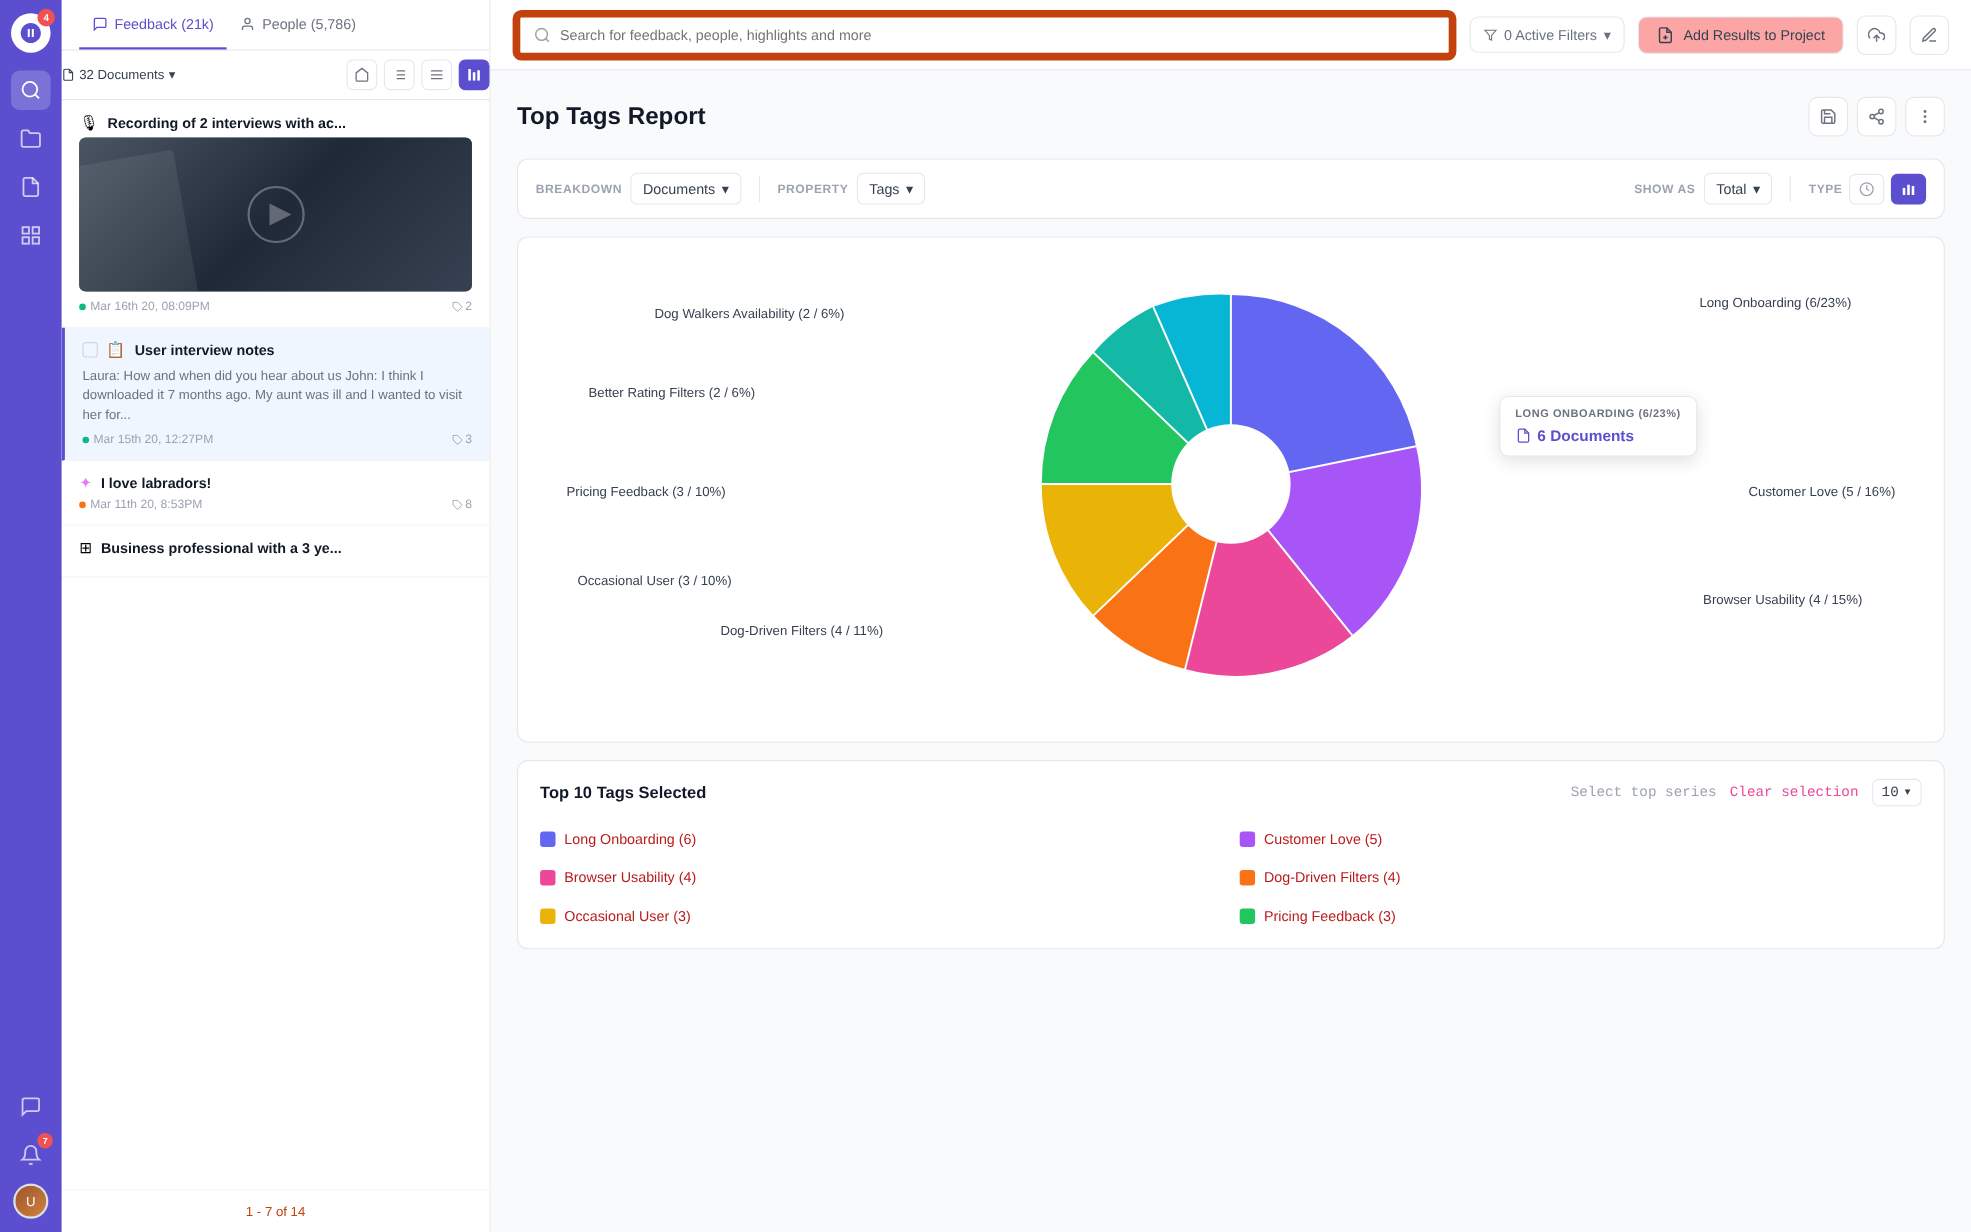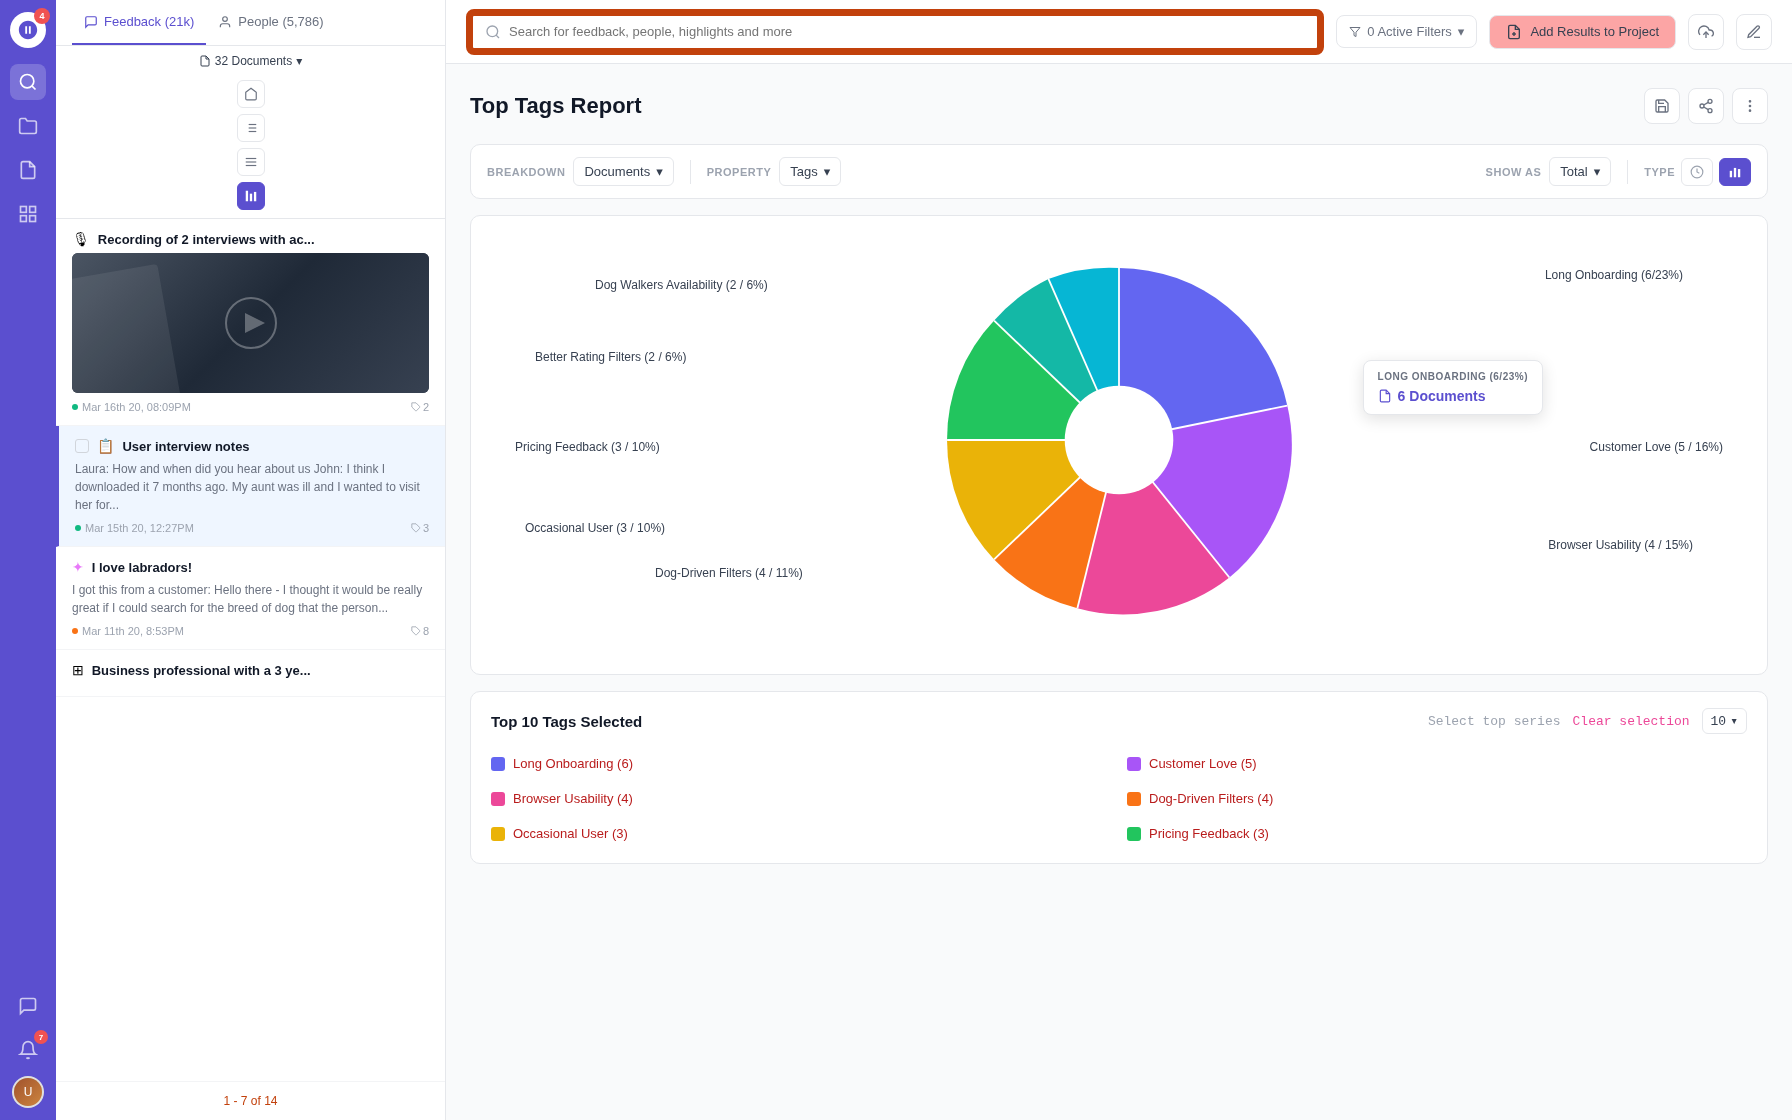--- a/index.html
+++ b/index.html
@@ -87,24 +87,23 @@
       font-size: 13px;
       font-weight: 500;
       color: #6b7280;
       cursor: pointer;
       border-bottom: 2px solid transparent;
       display: flex; align-items: center; gap: 6px;
     }
     .panel-tab.active { color: #5b4fcf; border-bottom-color: #5b4fcf; }
     .panel-toolbar {
       display: flex; align-items: center;
-      padding: 8px 12px;
+      padding: 8px 0;
       gap: 6px;
       border-bottom: 1px solid #e5e7eb;
-      flex-direction: column;
     }
     .toolbar-docs {
       font-size: 12px; color: #374151;
       display: flex; align-items: center; gap: 4px;
       cursor: pointer;
     }
     .toolbar-btn {
       width: 28px; height: 28px;
       border: 1px solid #e5e7eb; border-radius: 6px;
       background: #fff;
@@ -590,21 +589,20 @@
           <span>3</span>
         </div>
       </div>
     </div>
 
     <div class="doc-item">
       <div class="doc-item-header">
         <span style="font-size:14px; color: #e879f9;">✦</span>
         <span class="doc-item-title">I love labradors!</span>
       </div>
-      <div class="doc-excerpt">I got this from a customer: Hello there - I thought it would be really great if I could search for the breed of dog that the person...</div>
       <div class="doc-meta">
         <div class="doc-meta-left">
           <div class="status-dot orange"></div>
           <span>Mar 11th 20, 8:53PM</span>
         </div>
         <div class="tag-count">
           <svg width="10" height="10" viewBox="0 0 24 24" fill="none" stroke="currentColor" stroke-width="2">
               <path d="M20.59 13.41l-7.17 7.17a2 2 0 0 1-2.83 0L2 12V2h10l8.59 8.59a2 2 0 0 1 0 2.82z"></path>
               <line x1="7" y1="7" x2="7.01" y2="7"></line>
             </svg>

